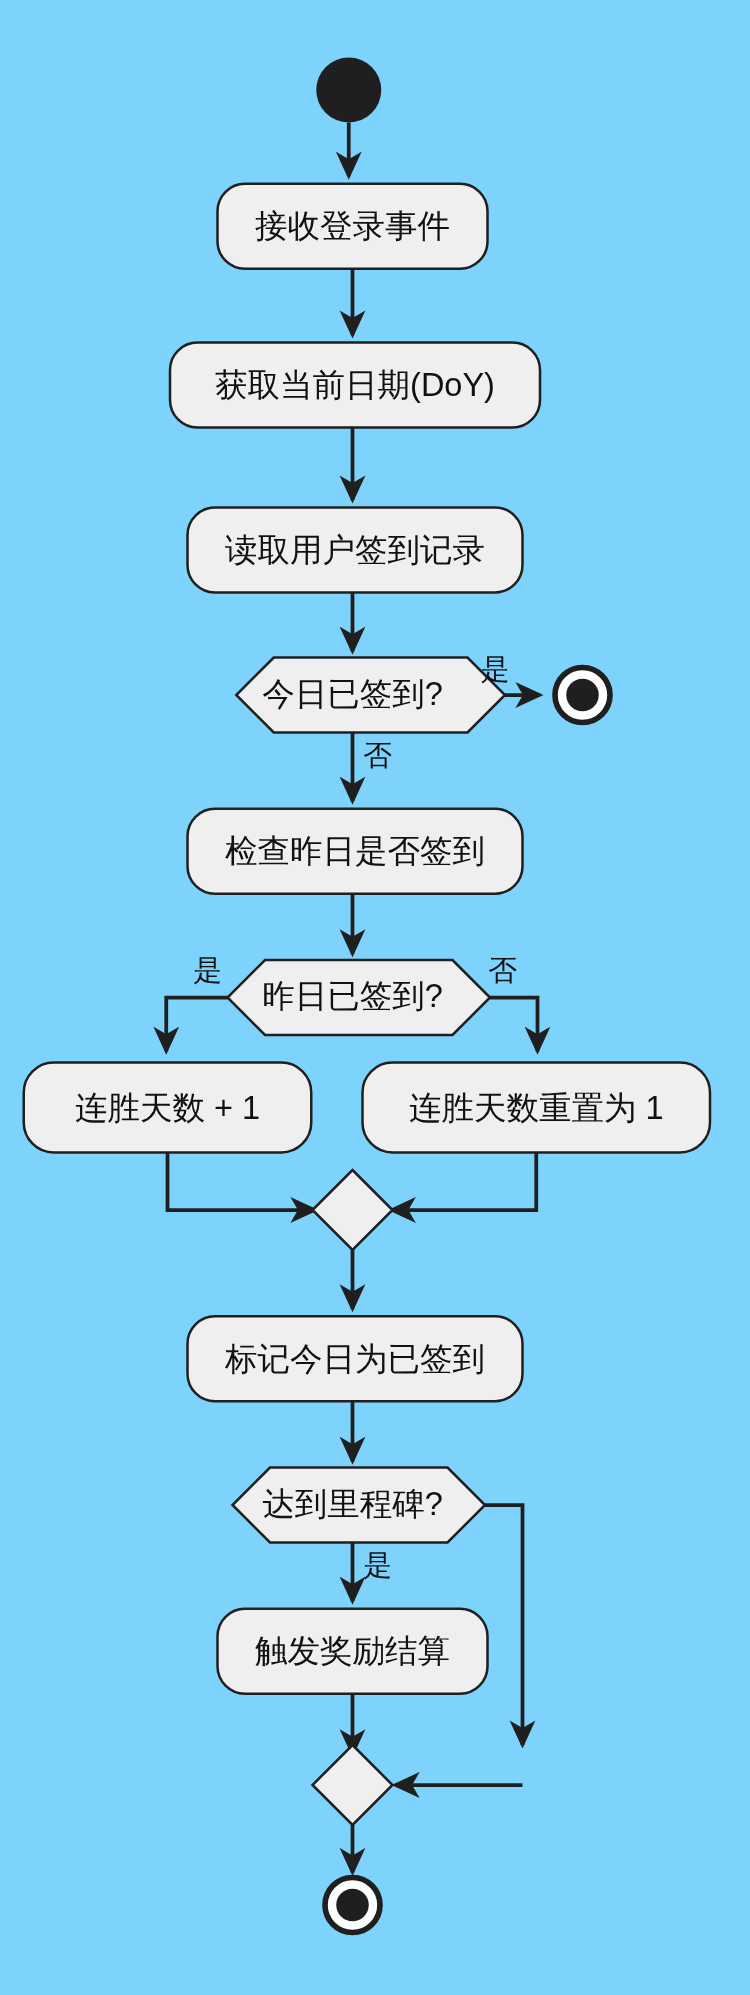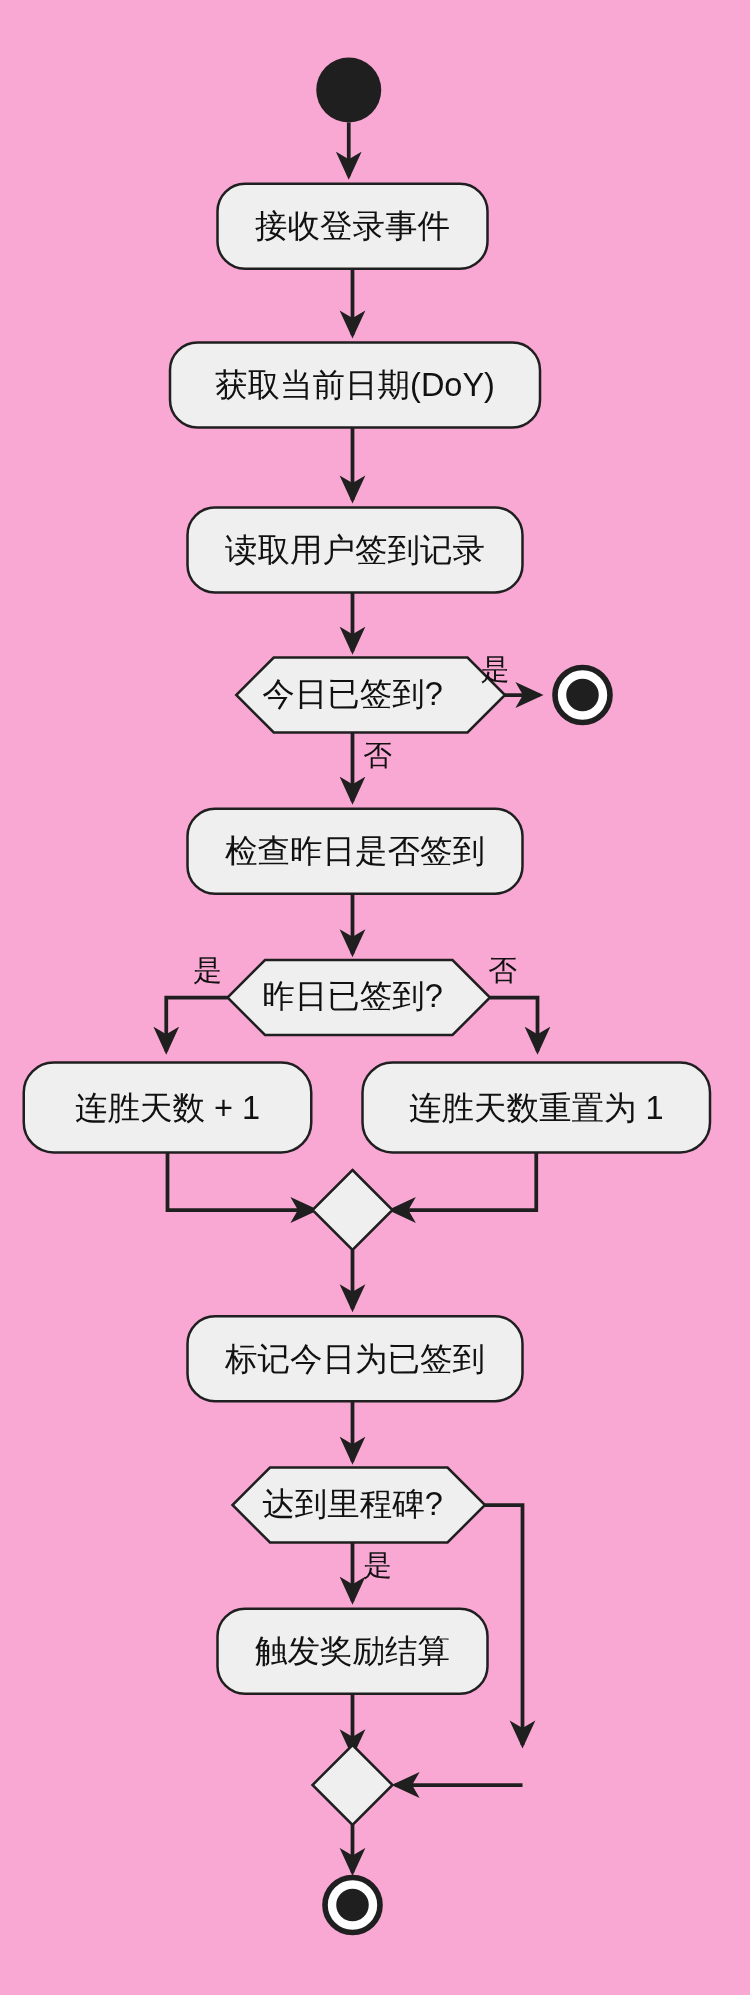--- a/index.html
+++ b/index.html
@@ -10,21 +10,21 @@
   body {
     width: 750px;
     height: 1995px;
     font-family: "Liberation Sans", "DejaVu Sans", sans-serif;
     overflow: hidden;
   }
   #diagram-root {
     position: relative;
     width: 750px;
     height: 1995px;
-    background: #f9a8d4;
+    background: #7dd3fc;
   }
   svg#flowchart {
     display: block;
     width: 750px;
     height: 1995px;
   }
   .node-shape {
     fill: #efefef;
     stroke: #1f1f1f;
     stroke-width: 2;

